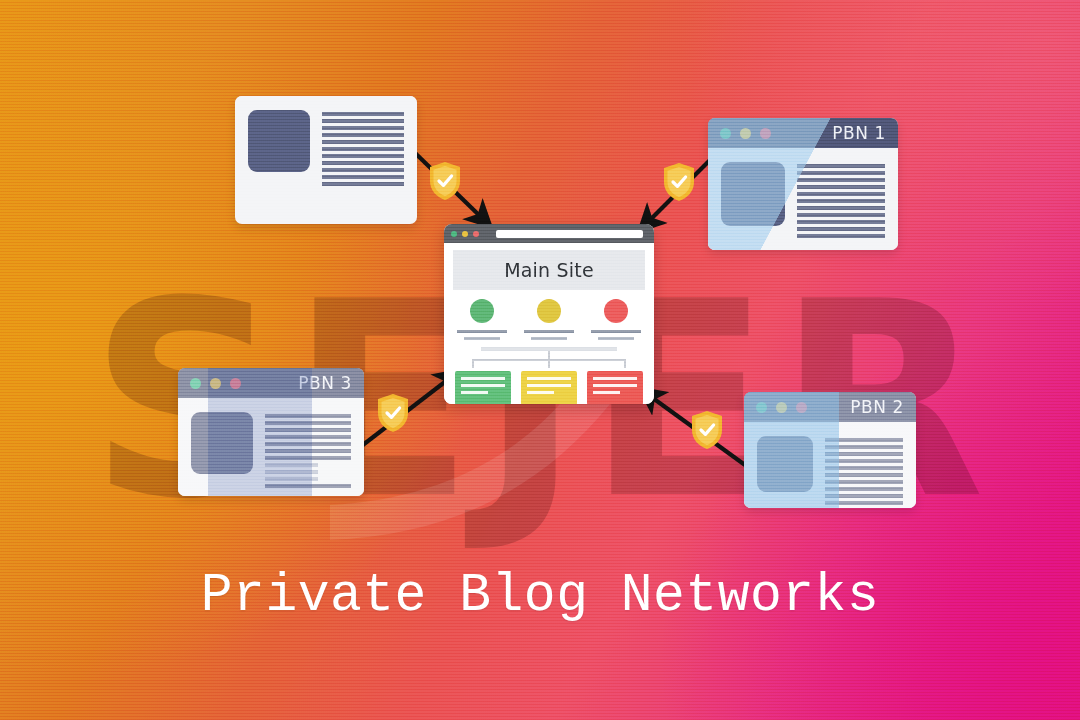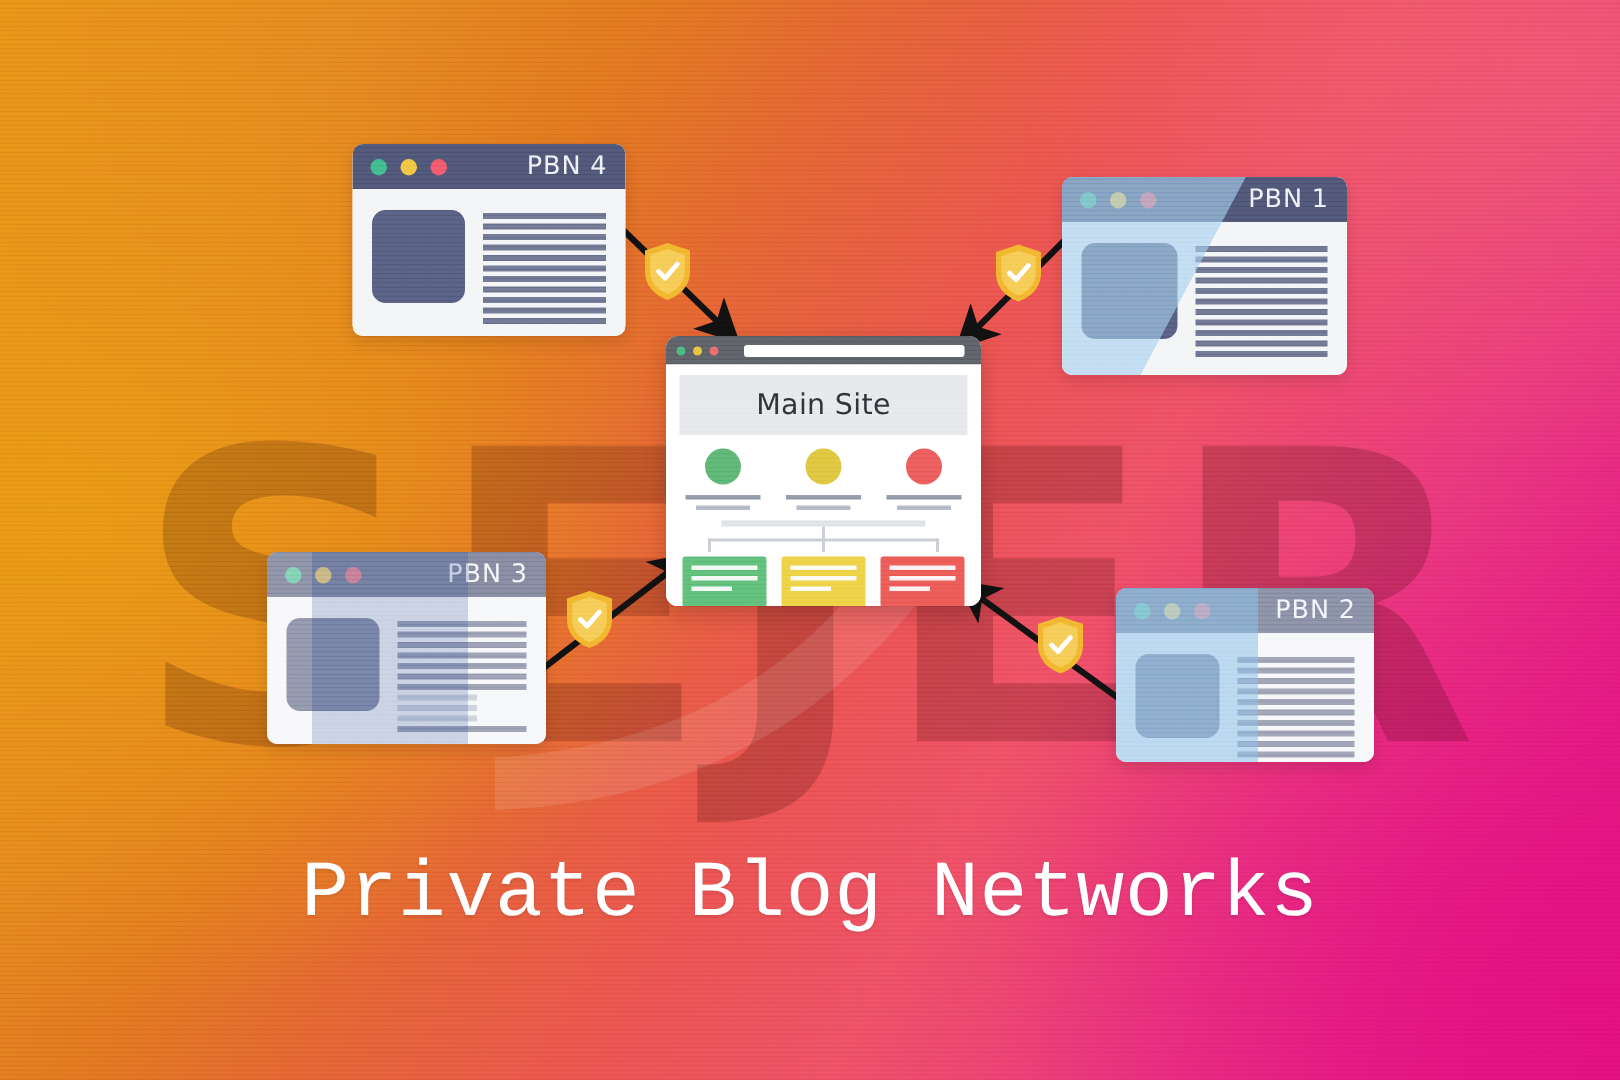--- a/index.html
+++ b/index.html
@@ -273,26 +273,20 @@
 
       <line x1="718" y1="152" x2="648" y2="222" stroke="#111111" stroke-width="4.2" marker-end="url(#ah)"></line>
 
       <line x1="355" y1="451" x2="450" y2="378" stroke="#111111" stroke-width="4.2" marker-end="url(#ah)"></line>
 
       <line x1="745" y1="465" x2="650" y2="396" stroke="#111111" stroke-width="4.2" marker-end="url(#ah)"></line>
     </svg>
   </div>
 
   <div class="win" id="pbn4">
-    <div class="bar">
-      <span class="dot d-g"></span>
-      <span class="dot d-y"></span>
-      <span class="dot d-r"></span>
-      <span class="wtitle">PBN 4</span>
-    </div>
     <div class="body">
       <div class="thumb"></div>
       <div class="lines">
         <div class="ln"></div>
           <div class="ln"></div>
           <div class="ln"></div>
         <div class="ln"></div>
           <div class="ln"></div>
           <div class="ln"></div>
         <div class="ln"></div>

